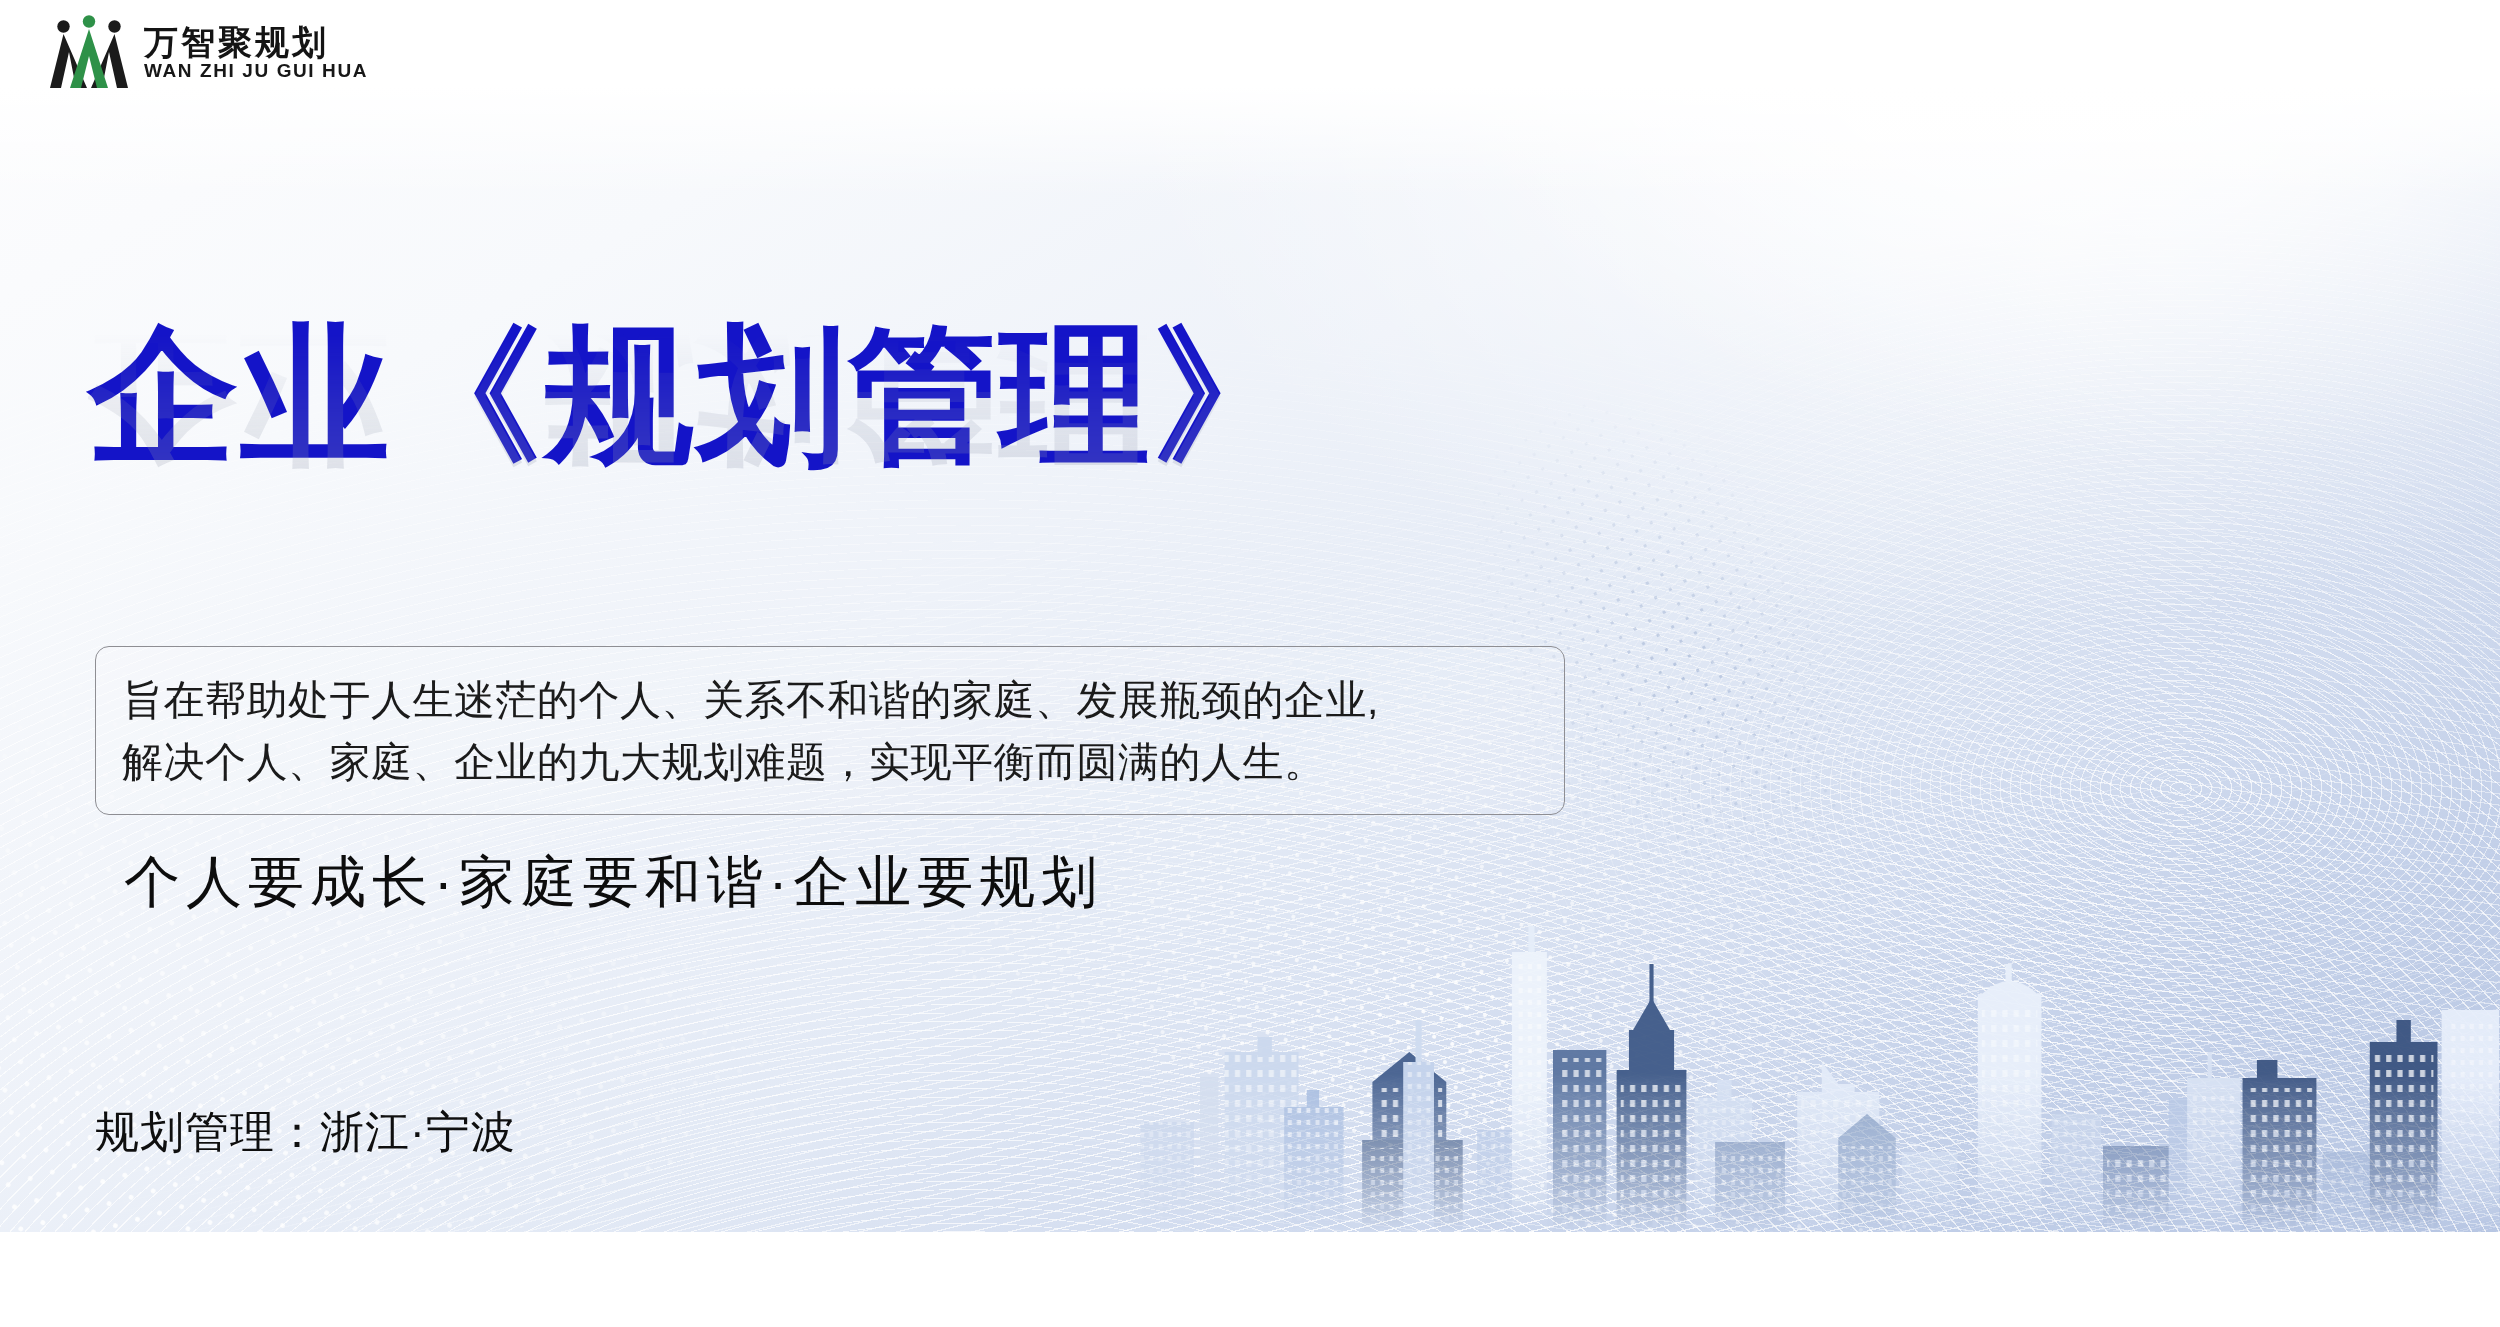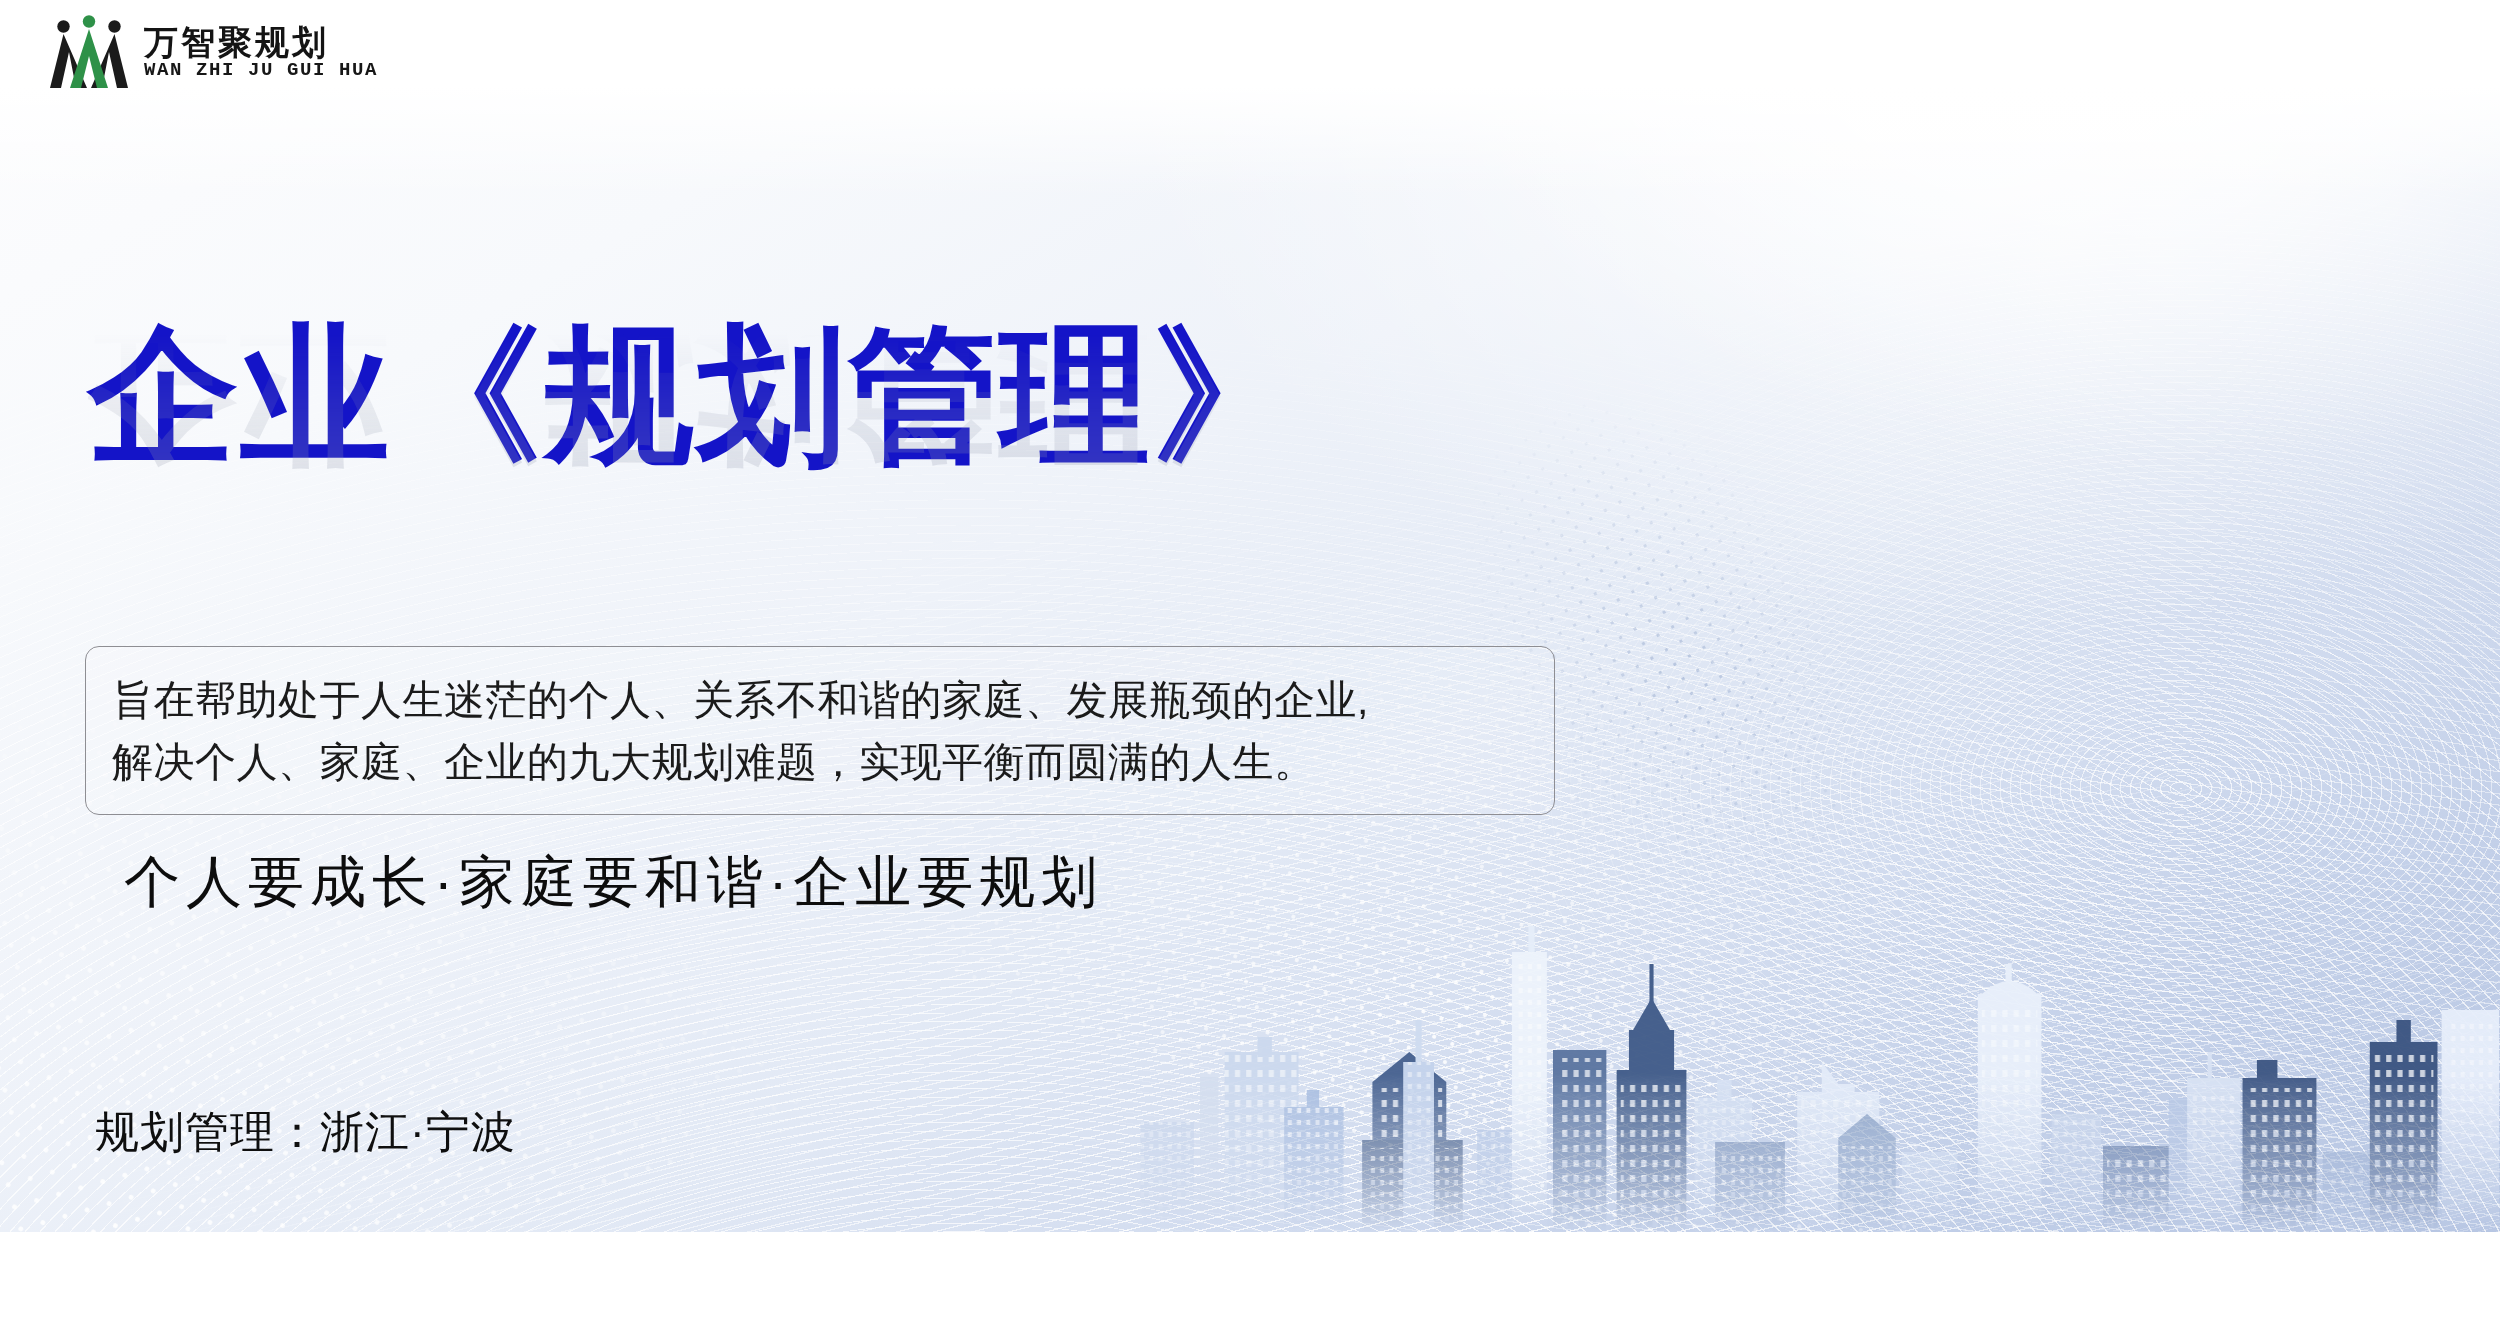--- a/index.html
+++ b/index.html
@@ -94,21 +94,21 @@
   .logo-block{
     position:absolute;left:48px;top:14px;display:flex;align-items:center;gap:14px;
   }
   .logo-mark{width:82px;height:78px;display:block;}
   .logo-text{display:flex;flex-direction:column;line-height:1;}
   .logo-cn{
     font-family:"Liberation Serif","DejaVu Serif",serif;
     font-size:34px;font-weight:700;color:#141414;letter-spacing:3px;
   }
   .logo-en{
-    font-family:Liberation Mono, monospace;
+    font-family:Liberation Sans, sans-serif;
     font-size:19px;font-weight:700;color:#171717;letter-spacing:1.6px;margin-top:1px;
   }
 
   
   .title-wrap{position:absolute;left:88px;top:320px;}
   .main-title{
     font-family:"DejaVu Sans","Liberation Sans",sans-serif;
     font-size:150px;font-weight:900;color:#1414c8;
     letter-spacing:2px;line-height:1;white-space:nowrap;
     margin:0;
@@ -120,21 +120,21 @@
     color:rgba(150,156,175,0.30);
     transform:scaleY(-1);
     transform-origin:top center;
     -webkit-mask-image:linear-gradient(to top, rgba(0,0,0,0) 8%, rgba(0,0,0,0.55) 62%, rgba(0,0,0,0.8) 100%);
     mask-image:linear-gradient(to top, rgba(0,0,0,0) 8%, rgba(0,0,0,0.55) 62%, rgba(0,0,0,0.8) 100%);
     pointer-events:none;
   }
 
   
   .desc-box{
-    position:absolute;left:85px;top:646px;width:1470px;
+    position:absolute;left:95px;top:646px;width:1470px;
     box-sizing:border-box;
     border:1.6px solid #8e8e93;border-radius:14px;
     padding:22px 26px 20px 26px;
     background:rgba(255,255,255,0.10);
   }
   .desc-line{
     font-family:"Liberation Sans","DejaVu Sans",sans-serif;
     font-size:41px;color:#1b1b1b;line-height:1.52;letter-spacing:.5px;
     white-space:nowrap;
   }

